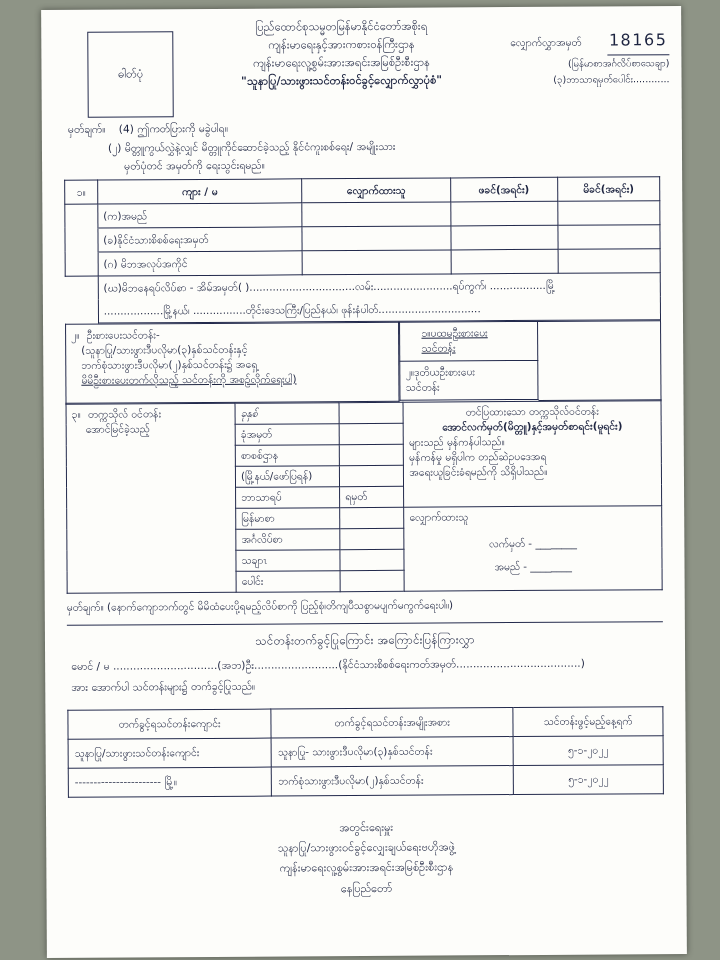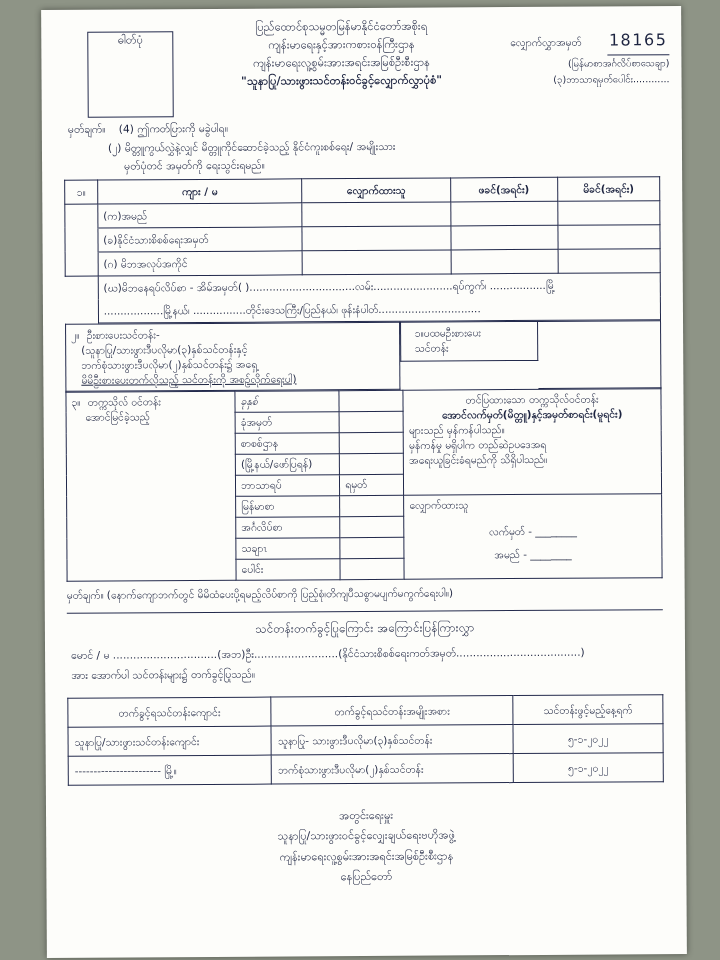--- a/index.html
+++ b/index.html
@@ -47,20 +47,21 @@
     height: 108px;
   }
   .photo-box {
     position: absolute;
     left: 46px;
     top: 22px;
     width: 84px;
     height: 84px;
     border: 1.6px solid #232a4c;
     display: flex;
+    align-items: center;
     justify-content: center;
     font-size: 11px;
   }
   .hdr-center {
     position: absolute;
     left: 150px;
     top: 10px;
     width: 300px;
     text-align: center;
     font-size: 11.2px;
@@ -273,22 +274,28 @@
               <span style="padding-left:4px">ဦးစားပေးသင်တန်း-</span>
             </div>
             <div style="padding-left:10px">(သူနာပြု/သားဖွားဒီပလိုမာ(၃)နှစ်သင်တန်းနှင့်</div>
             <div style="padding-left:10px">ဘက်စုံသားဖွားဒီပလိုမာ(၂)နှစ်သင်တန်း၌ အရှေ့</div>
             <div style="padding-left:10px" class="u">မိမိဦးစားပေးတက်လိုသည့် သင်တန်းကို အစဉ်လိုက်ရေးပါ)</div>
           </td>
           <td style="width:140px;padding:0;border:none;">
             <table style="width:100%;border-collapse:collapse;">
               <tbody>
                     <tr>
-                <td style="border-bottom:1.1px solid #232a4c;border-right:1.1px solid #232a4c;padding:3px 14px;height:32px;">
+                <td style="border-bottom:1.1px solid #232a4c;border-right:1.1px solid #232a4c;padding:3px 21px;height:32px;text-decoration:underline;">
                   <div>၁။ပထမဦးစားပေး</div>
+                  <div>သင်တန်း</div>
+                </td>
+              </tr>
+              <tr>
+                <td style="border-right:1.1px solid #232a4c;padding:3px 5px;height:32px;">
+                  <div>၂။ဒုတိယဦးစားပေး</div>
                   <div>သင်တန်း</div>
                 </td>
               </tr>
             </tbody>
                 </table>
           </td>
           <td style="width:126px;border-left:none;padding:0;"></td>
         </tr>
       </tbody>
         </table>

